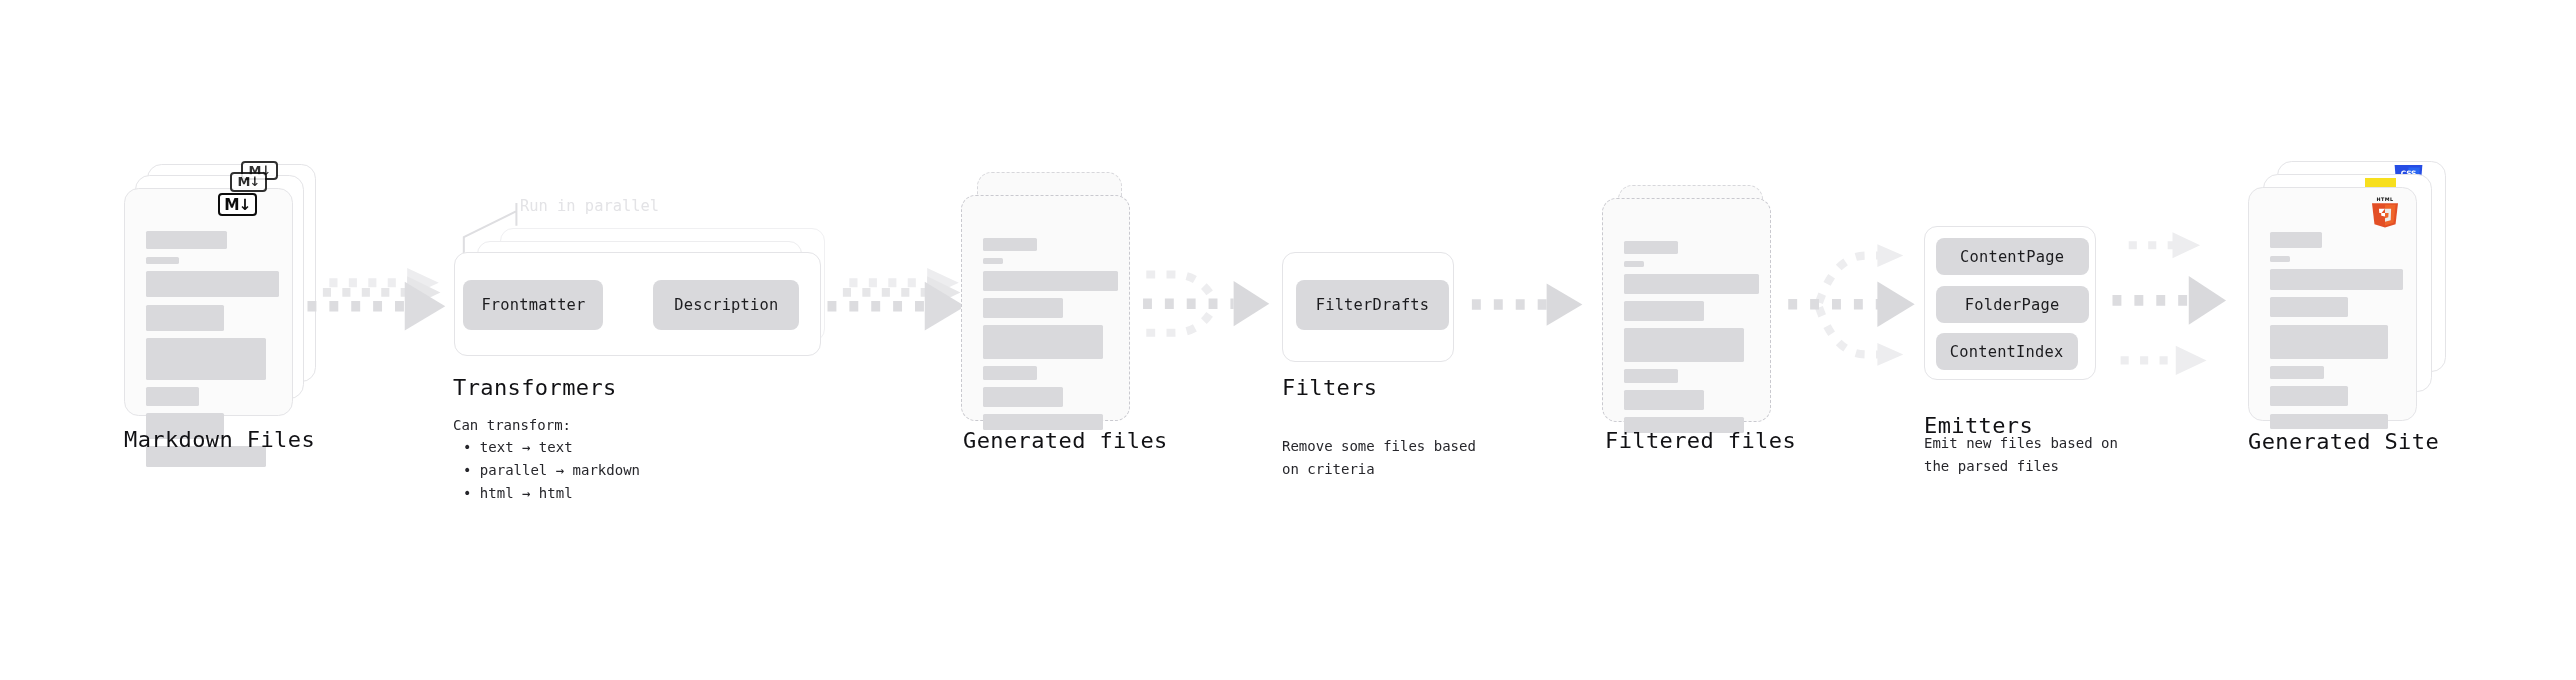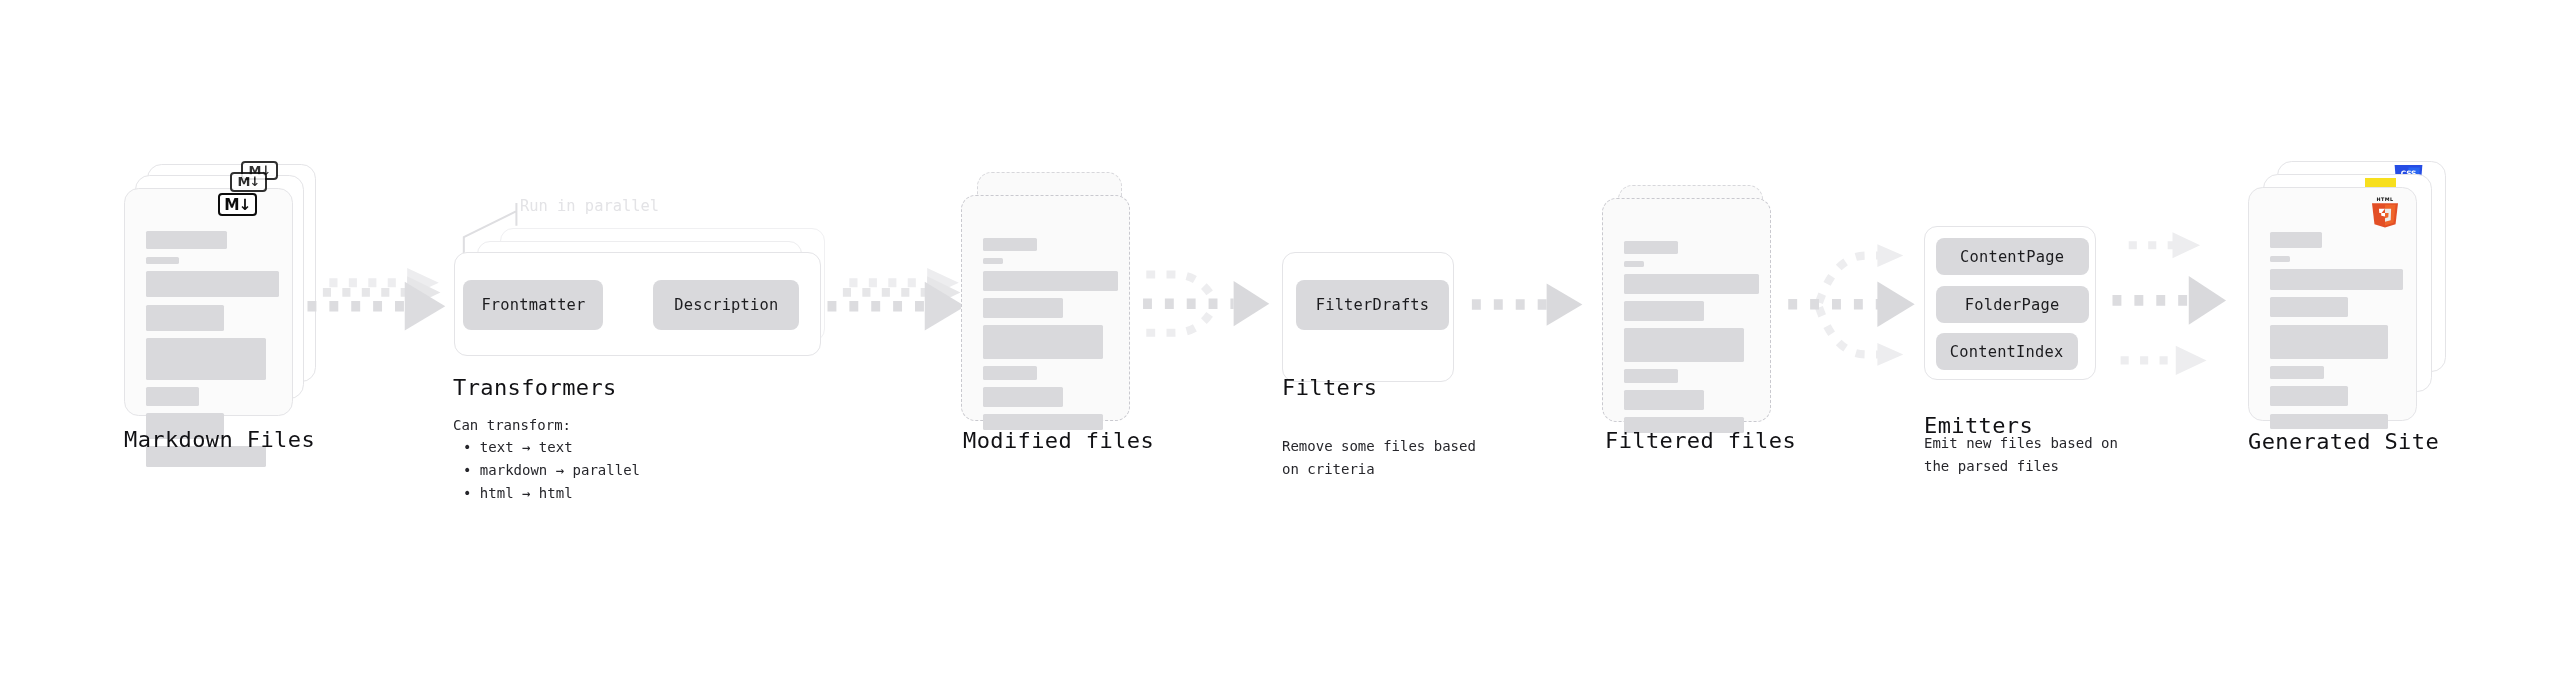--- a/index.html
+++ b/index.html
@@ -202,21 +202,21 @@
     <div class="pbox" style="left:11.4px;top:57px;width:367px;height:104px;">
       <div class="chip" style="left:8.1px;top:27px;width:140px;height:50px;">Frontmatter</div>
       <div class="chip" style="left:198px;top:27px;width:146px;height:50px;">Description</div>
     </div>
   </div>
 
   <div class="title" style="left:453px;top:375px;">Transformers</div>
   <div class="sub" style="left:453px;top:414px;">Can transform:</div>
   <div class="bullets" style="left:463px;top:436px;">
     <div>• text → text</div>
-    <div>• markdown → parallel</div>
+    <div>• parallel → markdown</div>
     <div>• html → html</div>
   </div>
 
   <div class="abs" style="left:821px;top:268px;width:154px;height:65px;">
     <svg width="154" height="65" viewBox="0 0 190 80">
       <g>
         <g stroke="#ededef" stroke-width="11" stroke-dasharray="10 14" stroke-linecap="butt">
           <line x1="35" y1="18" x2="140" y2="18"></line>
         </g>
         <polygon points="131,0 170,18 131,36" fill="#ededef"></polygon>
@@ -245,38 +245,38 @@
         <div class="bar" style="width:135px;height:19.5px;"></div>
         <div class="bar" style="width:80px;height:19.5px;"></div>
         <div class="bar" style="width:120px;height:34px;"></div>
         <div class="bar" style="width:54px;height:14px;"></div>
         <div class="bar" style="width:80px;height:19.5px;"></div>
         <div class="bar" style="width:120px;height:15.4px;"></div>
       </div>
     </div>
   </div>
 
-  <div class="title" style="left:963px;top:428px;">Modified files</div>
+  <div class="title" style="left:963px;top:428px;">Generated files</div>
 
   <div class="abs" style="left:1138px;top:260px;width:146px;height:89px;">
     <svg width="146" height="89" viewBox="0 0 180 110">
       <g stroke="#ededef" stroke-width="10" stroke-dasharray="11 14" fill="none" stroke-linecap="butt">
         <path d="M 10 18 L 45 18 Q 78 18 95 52"></path>
       </g>
       <g stroke="#ededef" stroke-width="10" stroke-dasharray="11 14" fill="none" stroke-linecap="butt">
         <path d="M 10 90 L 45 90 Q 78 90 95 56"></path>
       </g>
       <g stroke="#dcdcdf" stroke-width="13" stroke-dasharray="11 16" stroke-linecap="butt">
         <line x1="6" y1="54" x2="118" y2="54"></line>
       </g>
       <polygon points="118,26 162,54 118,82" fill="#d9d9dc"></polygon>
     </svg>
   </div>
 
-  <div class="pbox" style="left:1282px;top:252px;width:172px;height:130px;text-align:center;">
+  <div class="pbox" style="left:1282px;top:252px;width:172px;height:110px;text-align:center;">
     <div class="chip" style="left:13px;top:27px;width:153px;height:50px;">FilterDrafts</div>
   </div>
 
   <div class="title" style="left:1282px;top:375px;">Filters</div>
   <div class="sub" style="left:1282px;top:414px;margin-top:21px;">Remove some files based
 on criteria</div>
 
   <div class="abs" style="left:1467px;top:280px;width:130px;height:49px;">
     <svg width="130" height="49" viewBox="0 0 160 60">
       <g stroke="#dcdcdf" stroke-width="13" stroke-dasharray="11 16" stroke-linecap="butt">

